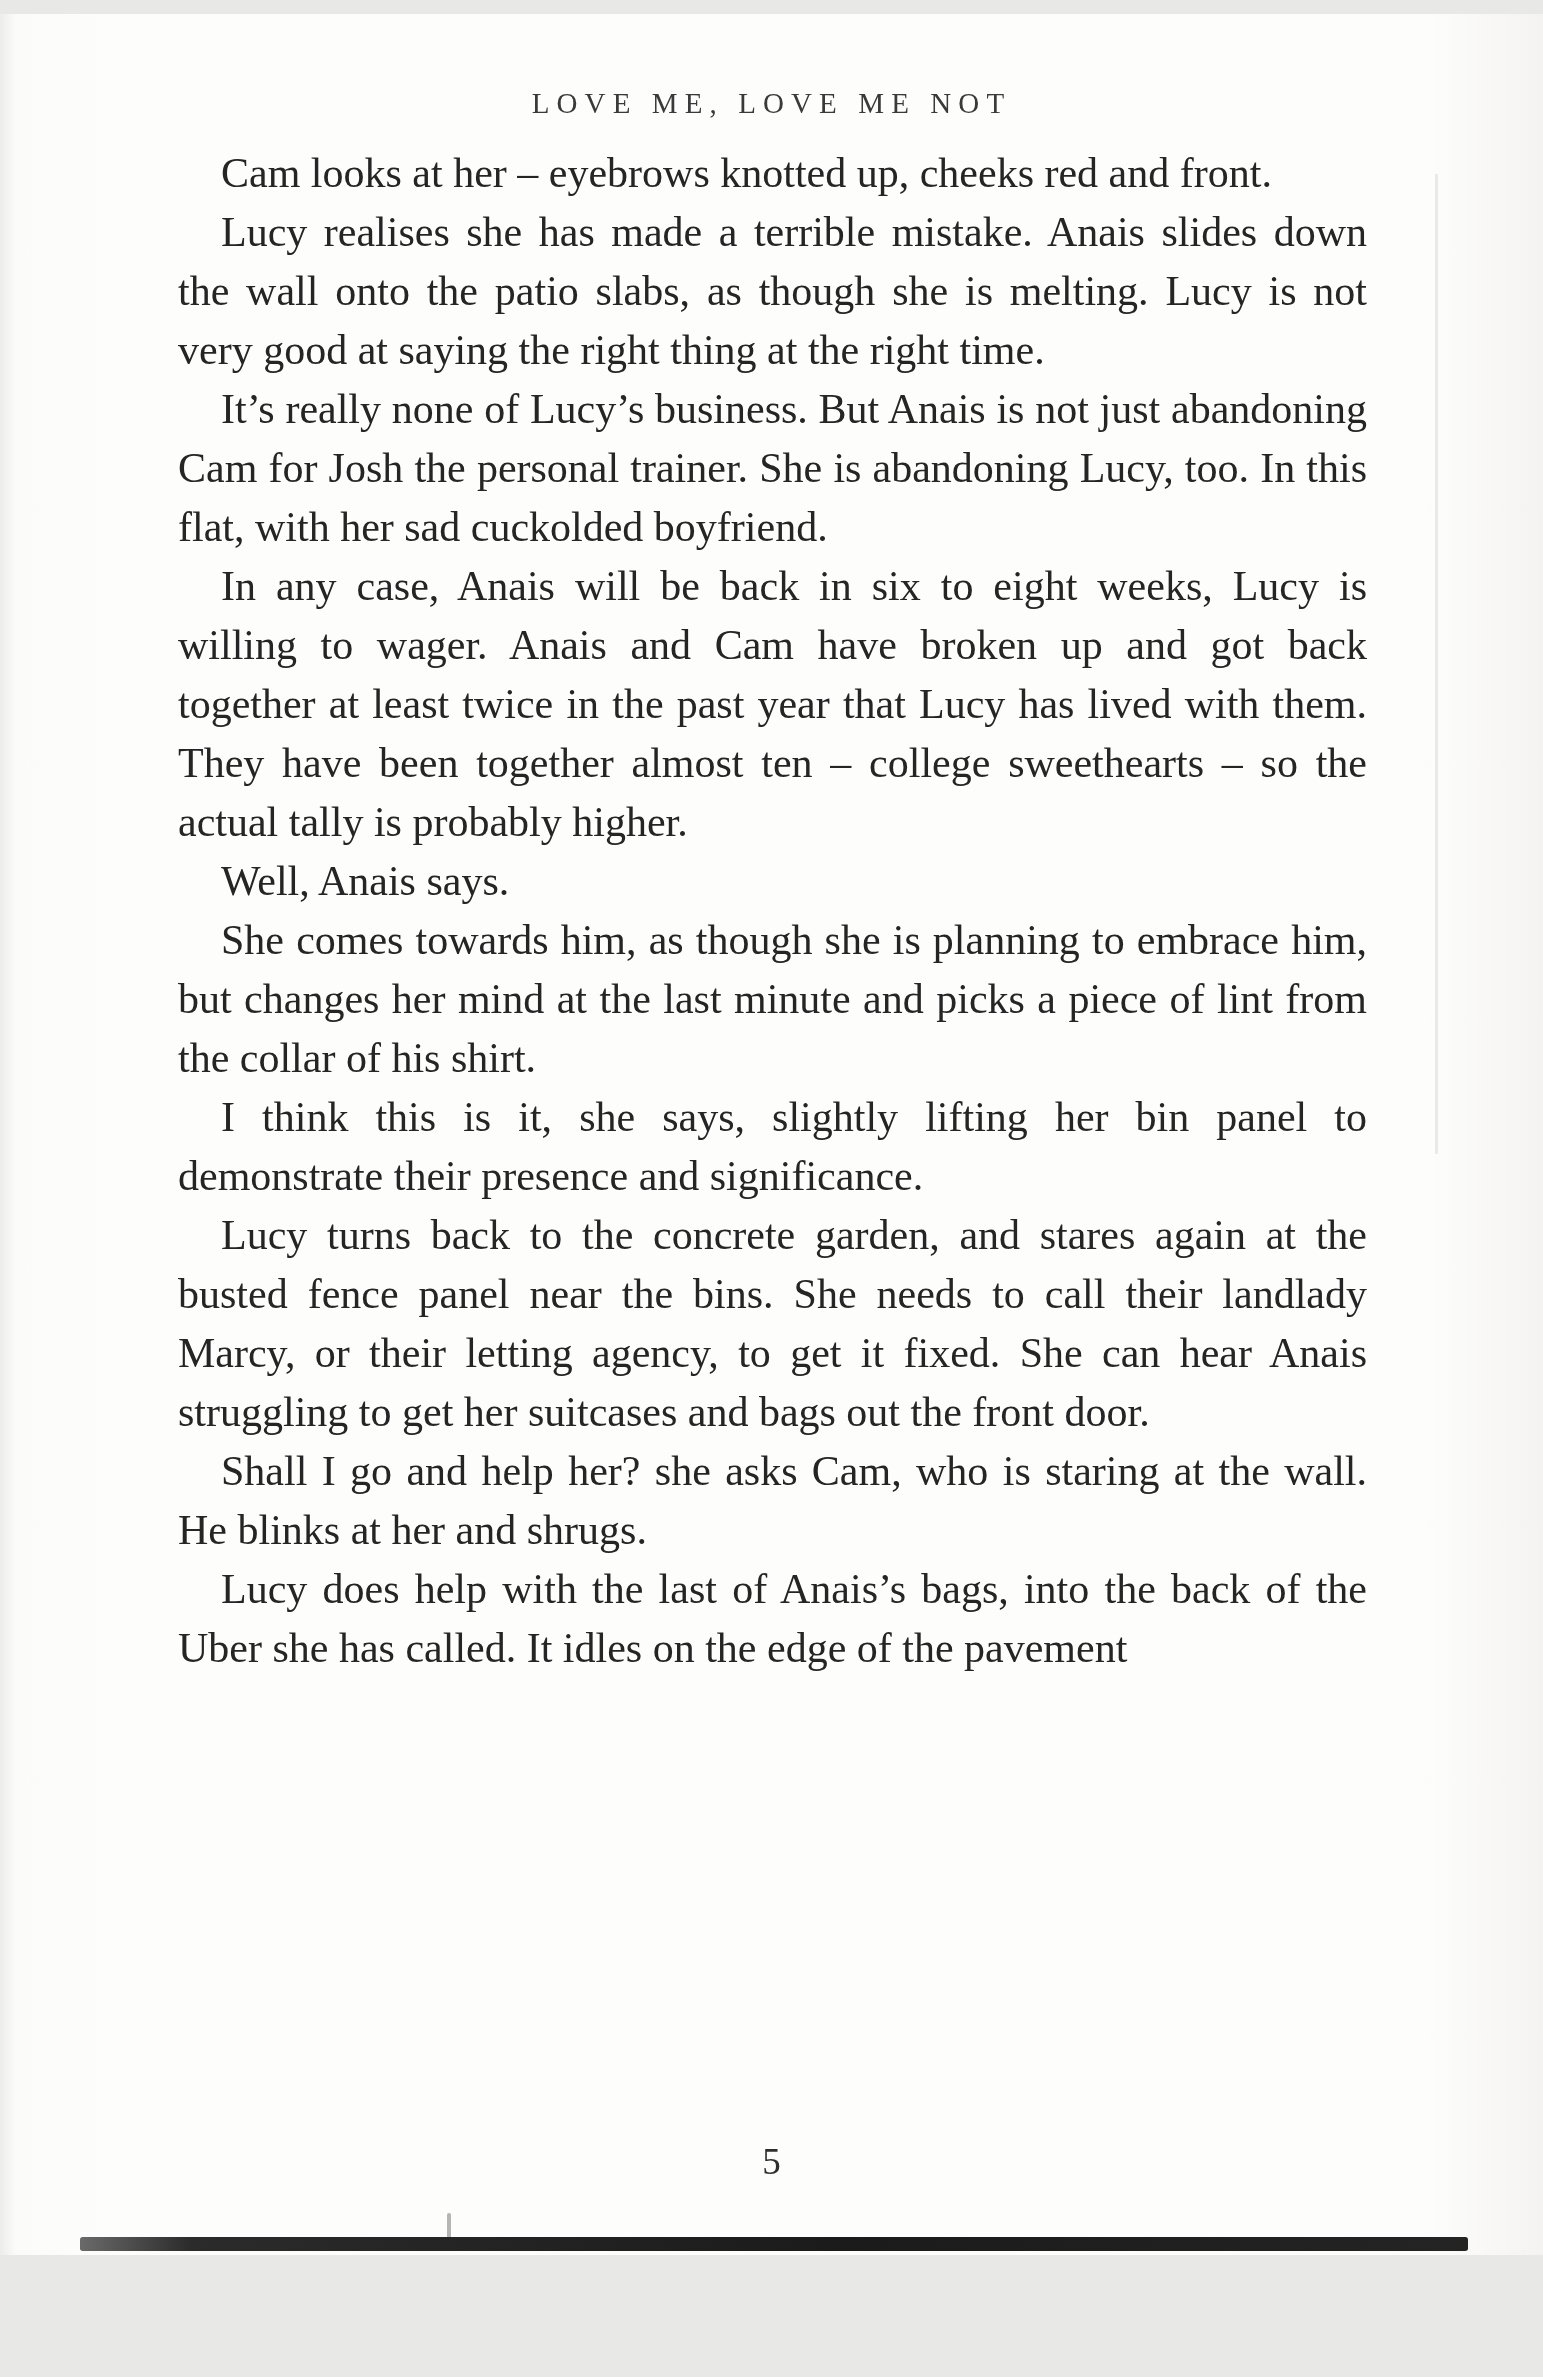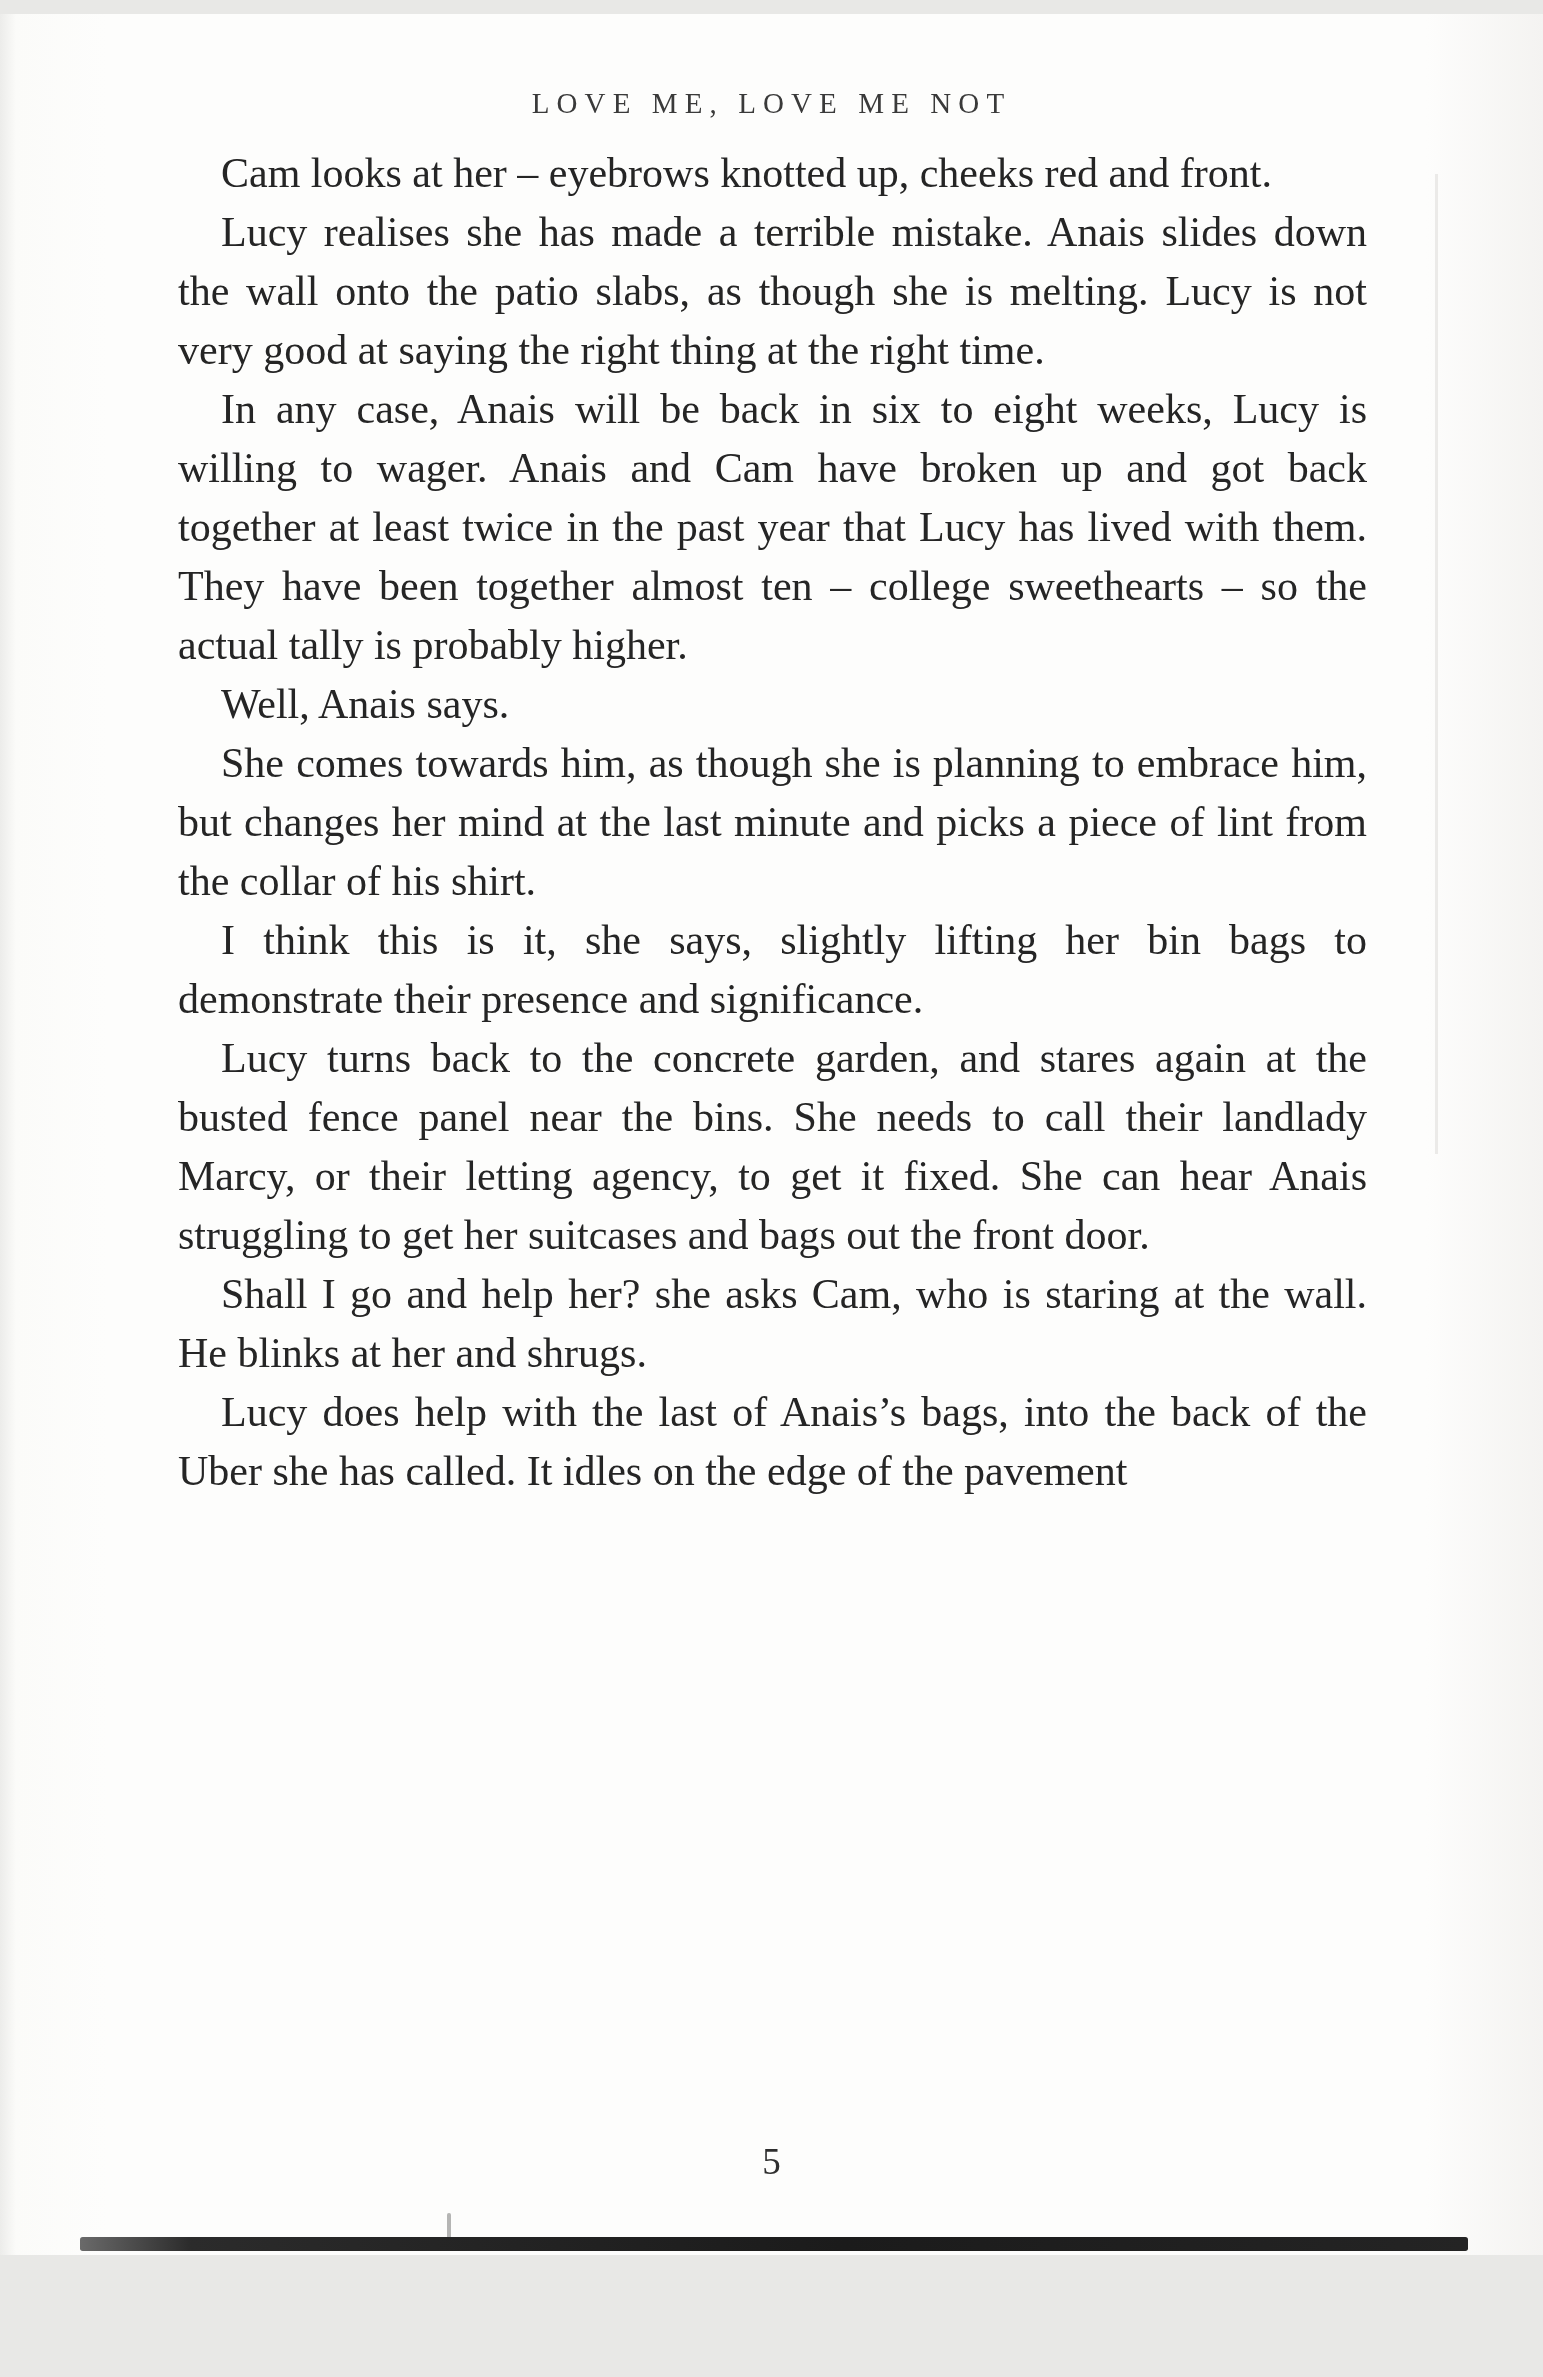--- a/index.html
+++ b/index.html
@@ -94,24 +94,25 @@
 </head>
 <body>
 
 <div class="page">
 
   <div class="running-header">LOVE ME, LOVE ME NOT</div>
 
   <div class="text-block">
     <p>Cam looks at her – eyebrows knotted up, cheeks red and front.</p>
     <p>Lucy realises she has made a terrible mistake. Anais slides down the wall onto the patio slabs, as though she is melting. Lucy is not very good at saying the right thing at the right time.</p>
+    <p>It’s really none of Lucy’s business. But Anais is not just abandoning Cam for Josh the personal trainer. She is abandoning Lucy, too. In this flat, with her sad cuckolded boyfriend.</p>
     <p>In any case, Anais will be back in six to eight weeks, Lucy is willing to wager. Anais and Cam have broken up and got back together at least twice in the past year that Lucy has lived with them. They have been together almost ten – college sweethearts – so the actual tally is probably higher.</p>
     <p>Well, Anais says.</p>
     <p>She comes towards him, as though she is planning to embrace him, but changes her mind at the last minute and picks a piece of lint from the collar of his shirt.</p>
-    <p>I think this is it, she says, slightly lifting her bin bags to demonstrate their presence and significance.</p>
+    <p>I think this is it, she says, slightly lifting her bin panel to demonstrate their presence and significance.</p>
     <p>Lucy turns back to the concrete garden, and stares again at the busted fence panel near the bins. She needs to call their landlady Marcy, or their letting agency, to get it fixed. She can hear Anais struggling to get her suitcases and bags out the front door.</p>
     <p>Shall I go and help her? she asks Cam, who is staring at the wall. He blinks at her and shrugs.</p>
     <p>Lucy does help with the last of Anais’s bags, into the back of the Uber she has called. It idles on the edge of the pavement</p>
   </div>
 
   <div class="page-number">5</div>
 
   <div class="scan-artifact-tick"></div>
   <div class="scan-artifact-dot"></div>
   <div class="page-crease"></div>

